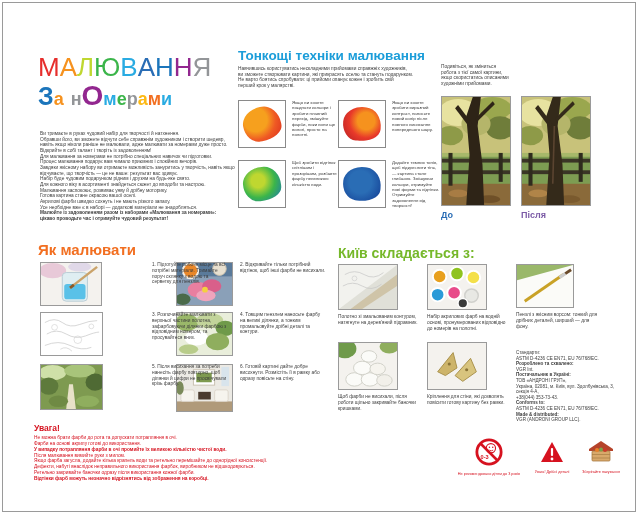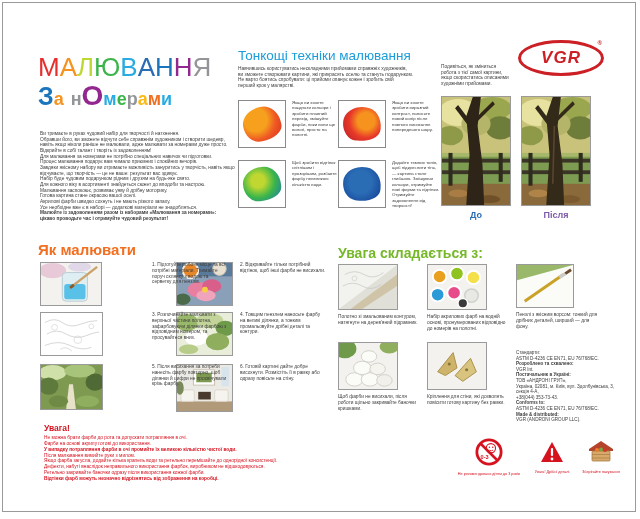--- a/index.html
+++ b/index.html
@@ -12,42 +12,42 @@
 .t1 span{display:inline-block}
 .t2{font-weight:bold;font-size:18px;line-height:1;margin-top:2px}
 .t2 span{display:inline-block;vertical-align:baseline}
 .t2 .cap{font-size:25px}
 .t2 .bigO{font-size:28px}
 
 .greet{font-size:8px;font-weight:bold;color:#3d3d3d}
 .micro{font-size:4.8px;line-height:1.18;color:#3d3d3d}
 .micro div{white-space:nowrap}
 .wrapcap{font-size:4.8px;line-height:1.2;color:#3d3d3d}
-.h13{font-size:13.5px;font-weight:normal}
+.h13{font-size:13.5px;font-weight:bold}
 .h15{font-size:15px;font-weight:bold}
 .h14{font-size:14px;font-weight:bold}
 .warnh{font-size:8.5px;font-weight:bold;color:#d6121f}
 .warnlines div{white-space:nowrap;font-size:4.8px;line-height:1.22;color:#d6121f}
 .b{font-weight:bold}
 
 .sw{position:absolute;display:flex;gap:6px}
 .swbox{width:48px;height:48px;border:1px solid #8a8a8a;background:#fff;display:flex;align-items:center;justify-content:center;flex:none}
 .swcap{width:48px;font-size:4.4px;line-height:1.22;color:#3d3d3d}
 .blob{width:38px;height:34px;border-radius:55% 45% 60% 40%/50% 60% 40% 55%}
 .blob1{background:radial-gradient(circle at 35% 35%,#f6a01e 0 35%,#ef5a24 60%,#d92b1e 100%);transform:rotate(-10deg)}
 .blob2{background:radial-gradient(circle at 60% 40%,#f6921e 0 28%,#e8392a 55%,#b01e24 100%);transform:rotate(6deg)}
 .blob3{background:radial-gradient(circle at 40% 40%,#bfd730 0 22%,#3bb54a 55%,#1b75bb 100%);transform:rotate(-4deg)}
 .blob4{background:radial-gradient(circle at 45% 45%,#2a6db5 0 40%,#1b4fa0 75%,#163e7e 100%);transform:rotate(8deg)}
 
 .vgr{width:86px;height:36px;border:3px solid #cc2026;border-radius:50%;display:flex;align-items:center;justify-content:center;color:#cc2026;font-weight:bold;font-style:italic;font-size:17px;letter-spacing:1px}
 .vgr .reg{font-size:6px;font-style:normal;position:absolute;right:-2px;top:-3px;color:#cc2026}
 
 .photo{border:1px solid #9a9a9a;background:#fff;overflow:hidden}
 .photo svg{display:block;width:100%;height:100%}
-.cmplabel{font-size:9px;font-weight:bold;text-align:center}
+.cmplabel{font-size:9px;font-weight:bold;text-align:left}
 
 .ficon{position:absolute;text-align:center}
 .ficon .lbl{font-size:3.8px;line-height:1.1;color:#d6121f;margin-top:2px}
 </style>
 </head>
 <body>
 
 <div id="page">
   <div class="sheet-border"></div>
 
@@ -109,24 +109,20 @@
       </div>
     <div class="swcap">Щоб зробити відтінок світлішим і прозорішим, розбавте фарбу невеликою кількістю води.</div>
   </div>
   <div class="sw" style="left:338px;top:160px">
     <div class="swbox">
         <div class="blob blob4"></div>
       </div>
     <div class="swcap">Додайте темних тонів, щоб підкреслити тінь, — картина стане глибшою. Змішуючи кольори, отримуйте нові форми та відтінки. Отримуйте задоволення від творчості!</div>
   </div>
 
-  <div class="abs vgr" style="left:518px;top:40px">
-    <span>VGR</span>
-    <i class="reg">®</i>
-  </div>
 
   <div class="abs micro" style="left:441px;top:64px;width:105px;overflow:hidden">
     <div>Подивіться, як зміниться</div>
     <div>робота з тієї самої картини,</div>
     <div>якщо скористатись описаними</div>
     <div>художніми прийомами.</div>
   </div>
 
   <div class="abs photo" style="left:441px;top:96px;width:70px;height:110px">
     <svg viewBox="0 0 84 112" preserveAspectRatio="none">
@@ -251,35 +247,35 @@
     </svg>
   </div>
 
   <div class="abs wrapcap" style="left:152px;top:262px;width:76px">1. Підготуйте робоче місце та всі потрібні матеріали. Тримайте поруч склянку з водою та серветку для пензлів.</div>
   <div class="abs wrapcap" style="left:240px;top:262px;width:86px">2. Відкривайте тільки потрібний відтінок, щоб інші фарби не висихали.</div>
   <div class="abs wrapcap" style="left:152px;top:312px;width:76px">3. Розпочинайте малювати з верхньої частини полотна, зафарбовуючи ділянки фарбою з відповідним номером, та просувайтеся вниз.</div>
   <div class="abs wrapcap" style="left:240px;top:312px;width:86px">4. Товщим пензлем наносьте фарбу на великі ділянки, а тонким промальовуйте дрібні деталі та контури.</div>
   <div class="abs wrapcap" style="left:152px;top:364px;width:76px">5. Після висихання за потреби нанесіть фарбу повторно, щоб ділянки й цифри не просвічували крізь фарбу.</div>
   <div class="abs wrapcap" style="left:240px;top:364px;width:86px">6. Готовій картині дайте добре висохнути. Розмістіть її в рамку або одразу повісьте на стіну.</div>
 
-  <div class="abs" style="left:44px;top:423px;width:400px">
+  <div class="abs" style="left:34px;top:423px;width:400px">
     <div class="warnh">Увага!</div>
     <div class="warnlines" style="margin-top:2px">
       <div>Не можна брати фарби до рота та допускати потрапляння в очі.</div>
       <div>Фарби на основі акрилу готові до використання.</div>
       <div class="b">У випадку потрапляння фарби в очі промийте їх великою кількістю чистої води.</div>
       <div>Після малювання вимийте руки з милом.</div>
       <div>Якщо фарба загусла, додайте кілька крапель води та ретельно перемішайте до однорідної консистенції.</div>
       <div>Дефекти, набуті внаслідок неправильного використання фарбок, виробником не відшкодовуються.</div>
       <div>Ретельно закривайте баночки одразу після використання кожної фарби.</div>
       <div class="b">Відтінки фарб можуть незначно відрізнятись від зображення на коробці.</div>
     </div>
   </div>
 
-  <div class="abs h14" style="left: 338px; top: 245px; color: rgb(118, 184, 42);">Увага складається з:</div>
+  <div class="abs h14" style="left: 338px; top: 245px; color: rgb(118, 184, 42);">Київ складається з:</div>
 
   <div class="abs photo" style="left:338px;top:264px;width:60px;height:46px">
     <svg viewBox="0 0 60 46" preserveAspectRatio="none">
       <rect width="60" height="46" fill="#f2f2ee"></rect>
       <polygon points="0,46 60,0 60,46" fill="#e0e0d8"></polygon>
       <polygon points="12,46 60,10 60,22 24,46" fill="#cfc4a8"></polygon>
       <path d="M6 10 Q16 4 26 10 T46 8" stroke="#c4c4c4" stroke-width="0.7" fill="none"></path>
       <path d="M4 22 Q14 16 24 22 T44 20" stroke="#c4c4c4" stroke-width="0.7" fill="none"></path>
       <circle cx="16" cy="14" r="2.5" stroke="#c8c8c8" stroke-width="0.6" fill="none"></circle>
     </svg>

